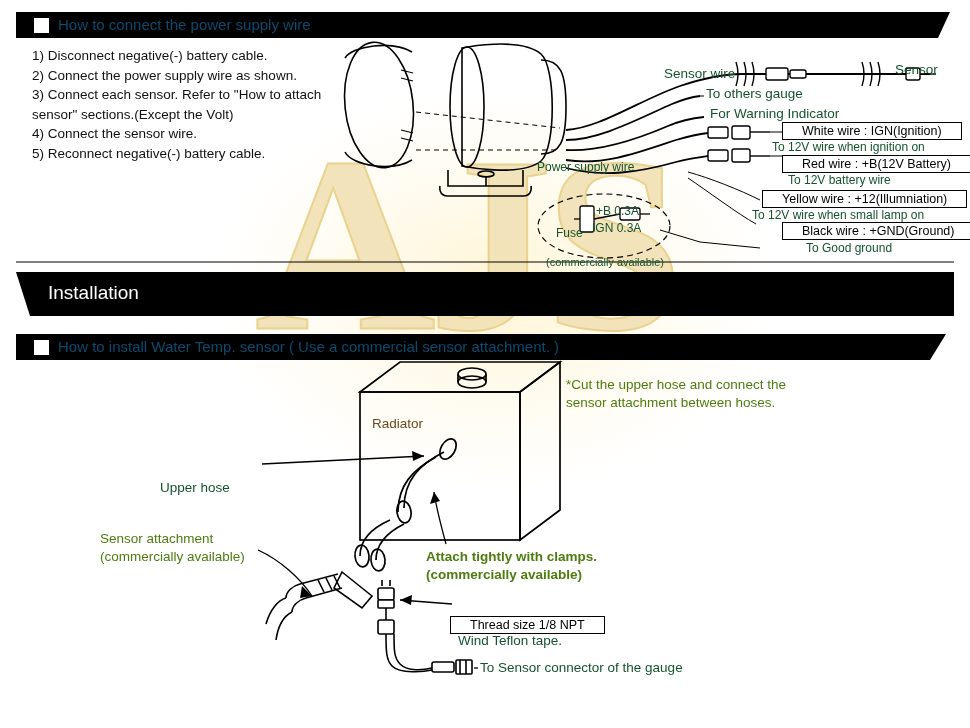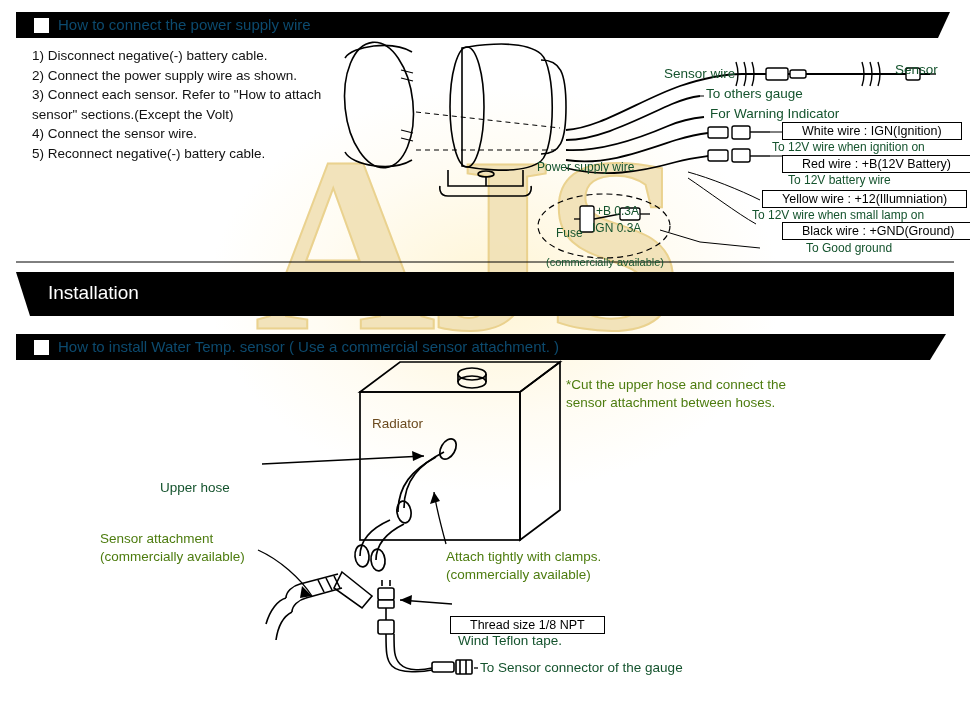--- a/index.html
+++ b/index.html
@@ -282,21 +282,21 @@
     </div>
 
     <div class="t" style="left:372px;top:416px;color:#6b4a1f;">Radiator</div>
     <div class="t" style="left:160px;top:456px;margin-top:24px;">Upper hose</div>
 
     <div class="note" style="left:100px;top:530px;">
       <div>Sensor attachment</div>
       <div>(commercially available)</div>
     </div>
 
-    <div class="note" style="left:446px;top:548px;">
+    <div class="note" style="left:426px;top:548px;font-weight:bold;">
       <div>Attach tightly with clamps.</div>
       <div>(commercially available)</div>
     </div>
 
     <div class="t" style="left:458px;top:633px;">Wind Teflon tape.</div>
     <div class="boxed" style="left:450px;top:616px;">Thread size  1/8 NPT</div>
     <div class="t" style="left:480px;top:660px;">To Sensor connector of the gauge</div>
 
   </div>
 </div>

